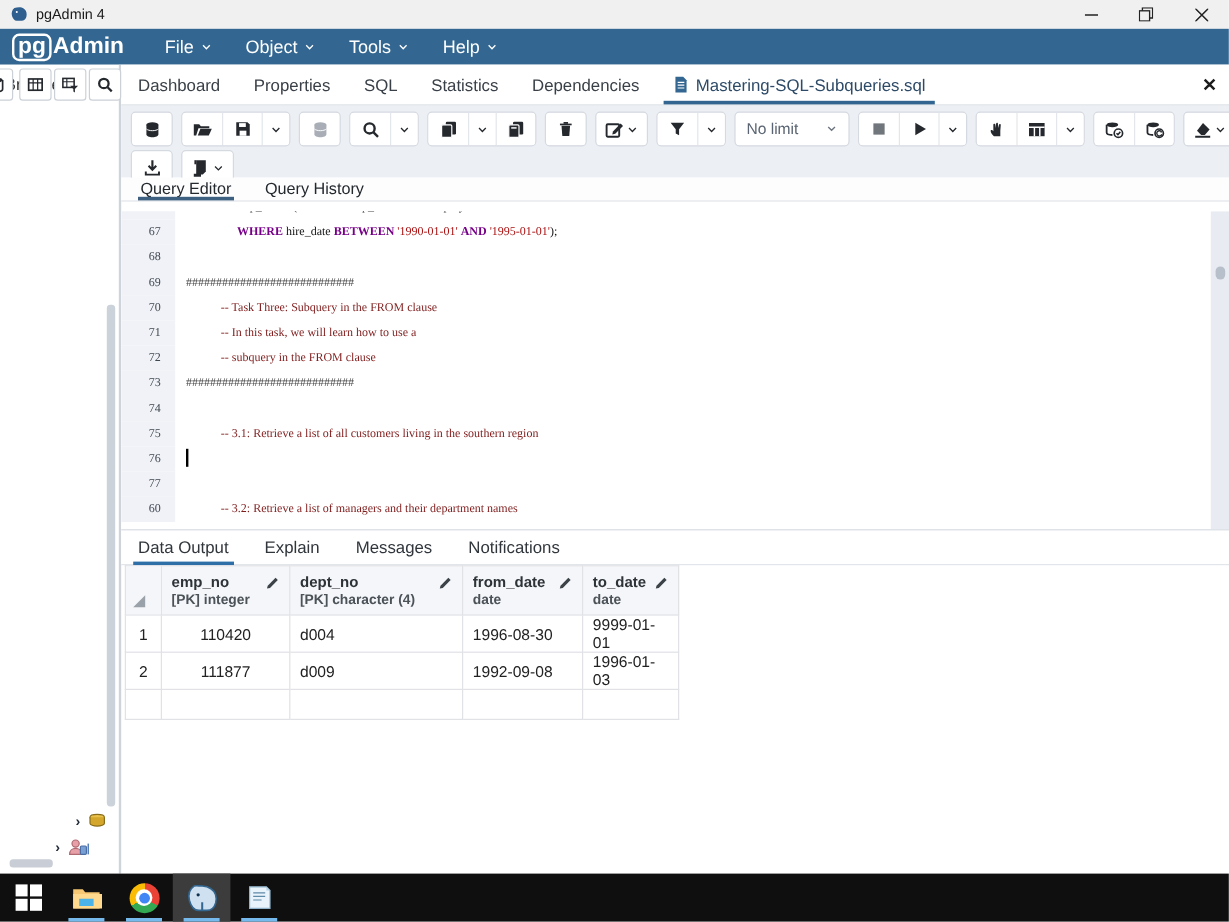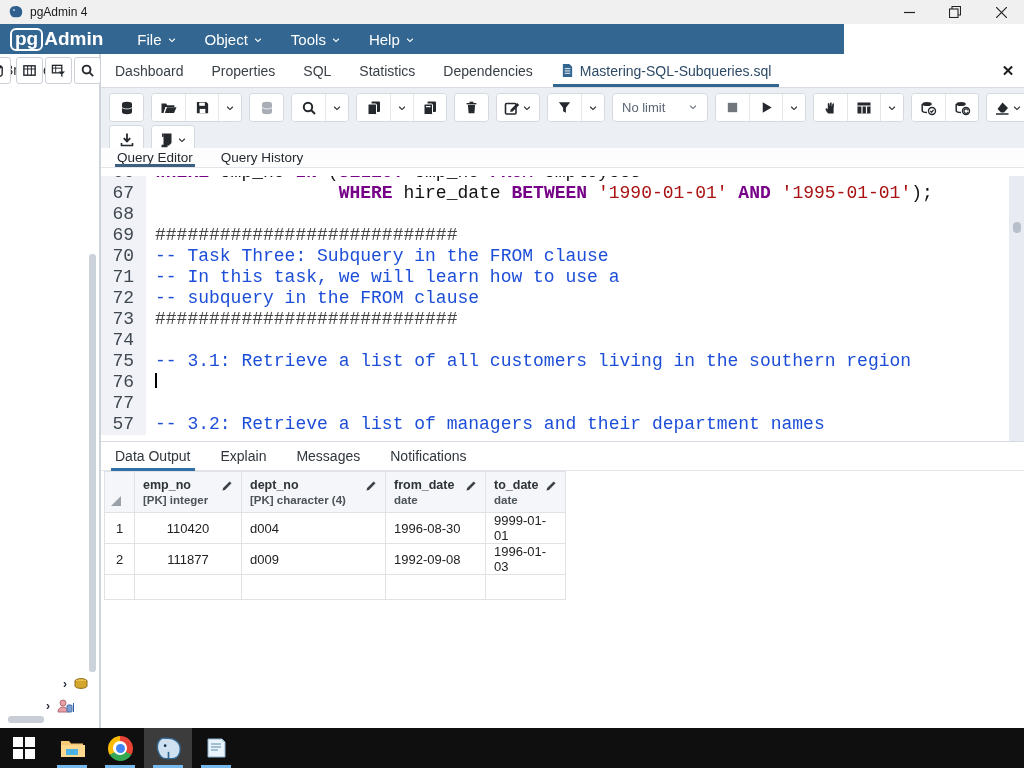--- a/index.html
+++ b/index.html
@@ -9,21 +9,21 @@
 
   
   .titlebar { position:absolute; top:0; left:0; width:1024px; height:24px; background:#f0f0f0;
     display:flex; align-items:center; }
   .titlebar .app-ico { width:16px; height:16px; margin:0 6px 0 8px; }
   .titlebar .ttl { font-size:12px; color:#1a1a1a; }
   .wctrls { margin-left:auto; display:flex; height:100%; }
   .wctrl { width:46px; height:100%; display:flex; align-items:center; justify-content:center; color:#222; }
 
   
-  .appheader { position:absolute; top:24px; left:0; width:844px; height:30px; background:#336791;
+  .appheader { position:absolute; top:24px; left:0; width:1024px; height:30px; background:#336791;
     display:flex; align-items:center; color:#fff; }
   .logo { display:flex; align-items:baseline; margin-left:10px; font-weight:bold; font-size:19px; }
   .logo .pgbox { border:2px solid #fff; border-radius:6px; padding:0 3px 1px 3px; margin-right:1px; line-height:18px; }
   .menubar { display:flex; margin-left:24px; gap:8px; }
   .menu-item { display:flex; align-items:center; gap:5px; padding:4px 10px; font-size:15px; color:#fff; cursor:default; }
 
   
   .main { position:absolute; top:54px; left:0; width:1024px; height:674px; background:#fff; }
 
   
@@ -62,26 +62,26 @@
     background:#fff; border:1px solid #d5d9e0; border-radius:4px; padding:0 9px; font-size:13px; color:#5a6472; }
 
   .edtabs { position:absolute; left:0; top:94px; width:924px; height:20px; background:#fdfdfe; border-bottom:1px solid #e2e5ea;
     display:flex; align-items:stretch; padding-left:16px; gap:28px; }
   .edtab { display:flex; align-items:center; font-size:13.5px; color:#24292e; position:relative; }
   .edtab.active::after { content:""; position:absolute; left:-2px; right:-2px; bottom:0; height:3px; background:#3d5f80; }
 
   
   .editor { position:absolute; left:0; top:122px; width:924px; height:265px; overflow:hidden; background:#fff; }
   .code-scroll { margin-top:-14px; }
-  .cl { display:flex; height:21px; line-height:21px; font-family:Liberation Mono, monospace; font-size:18px; white-space:pre; }
+  .cl { display:flex; height:21px; line-height:21px; font-family:Liberation Serif, serif; font-size:10px; white-space:pre; }
   .gut { width:45px; background:#f0f2f7; color:#3f4750; text-align:right; padding-right:12px; flex:0 0 45px; }
   .ctext { padding-left:9px; color:#111; }
   .tk-k { color:#770088; font-weight:bold; }
   .tk-s { color:#aa1111; }
-  .tk-c { color:#1d4ed8; }
+  .tk-c { color:#7f1d1d;margin-left:29px; }
   .tk-h { color:#444; }
   .tk-p { color:#111; }
   .caret { display:inline-block; width:1.5px; height:15px; background:#000; vertical-align:middle; margin-top:-3px; }
   .ed-vscroll { position:absolute; right:0; top:0; width:16px; height:265px; background:#e8ebf1; }
   .ed-vscroll .thumb { position:absolute; left:4px; top:46px; width:8px; height:11px; background:#b7bfca; border-radius:4px; }
 
   
   .outtabs { position:absolute; left:0; top:387px; width:924px; height:30px; background:#fff; border-top:1px solid #d8dde3;
     border-bottom:1px solid #e2e5ea; display:flex; align-items:stretch; padding-left:14px; gap:30px; }
   .outtab { display:flex; align-items:center; font-size:14px; color:#30363c; position:relative; }
@@ -529,21 +529,21 @@
             <div class="cl"><span class="gut">68</span><span class="ctext"></span></div>
             <div class="cl"><span class="gut">69</span><span class="ctext"><span class="tk-h">############################</span></span></div>
             <div class="cl"><span class="gut">70</span><span class="ctext"><span class="tk-c">-- Task Three: Subquery in the FROM clause</span></span></div>
             <div class="cl"><span class="gut">71</span><span class="ctext"><span class="tk-c">-- In this task, we will learn how to use a</span></span></div>
             <div class="cl"><span class="gut">72</span><span class="ctext"><span class="tk-c">-- subquery in the FROM clause</span></span></div>
             <div class="cl"><span class="gut">73</span><span class="ctext"><span class="tk-h">############################</span></span></div>
             <div class="cl"><span class="gut">74</span><span class="ctext"></span></div>
             <div class="cl"><span class="gut">75</span><span class="ctext"><span class="tk-c">-- 3.1: Retrieve a list of all customers living in the southern region</span></span></div>
             <div class="cl"><span class="gut">76</span><span class="ctext"><span class="caret"></span></span></div>
             <div class="cl"><span class="gut">77</span><span class="ctext"></span></div>
-            <div class="cl"><span class="gut">57</span><span class="ctext"><span class="tk-c">-- 3.2: Retrieve a list of managers and their department names</span></span></div>
+            <div class="cl"><span class="gut">60</span><span class="ctext"><span class="tk-c">-- 3.2: Retrieve a list of managers and their department names</span></span></div>
           </div>
         <div class="ed-vscroll">
             <div class="thumb"></div>
           </div>
       </div>
 
       <div class="outtabs" id="outtabs">
           <div class="outtab active">
             <span>Data Output</span>
           </div>

